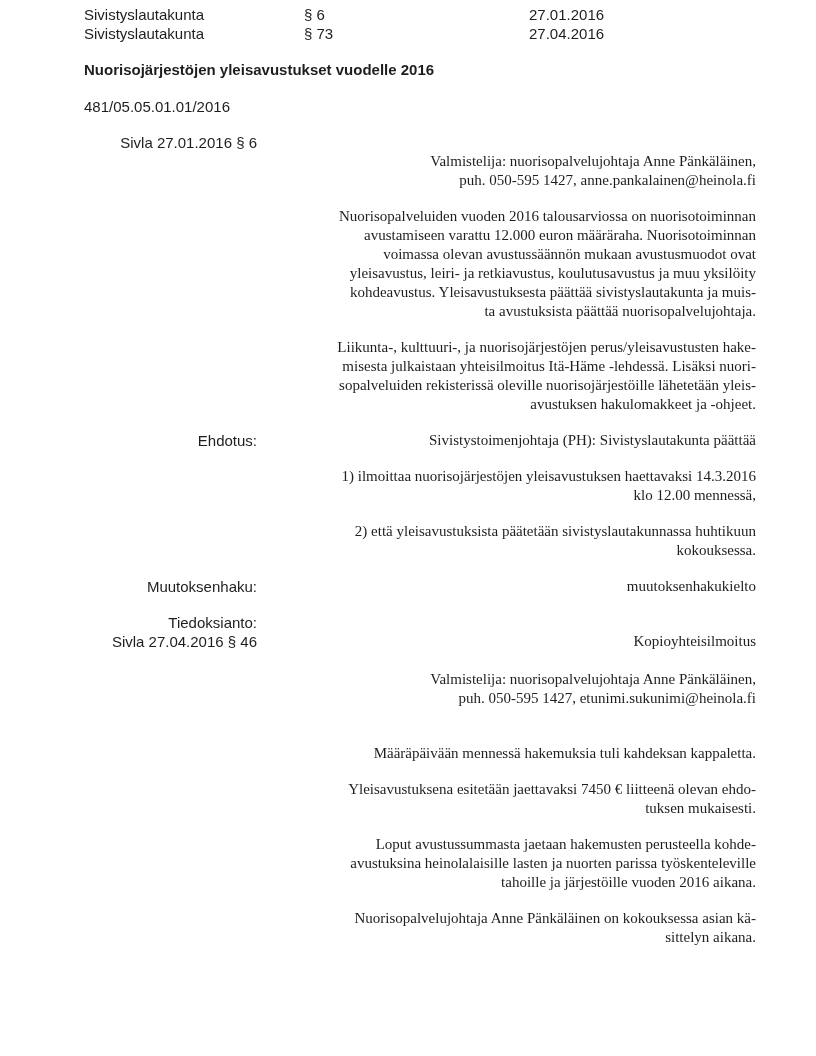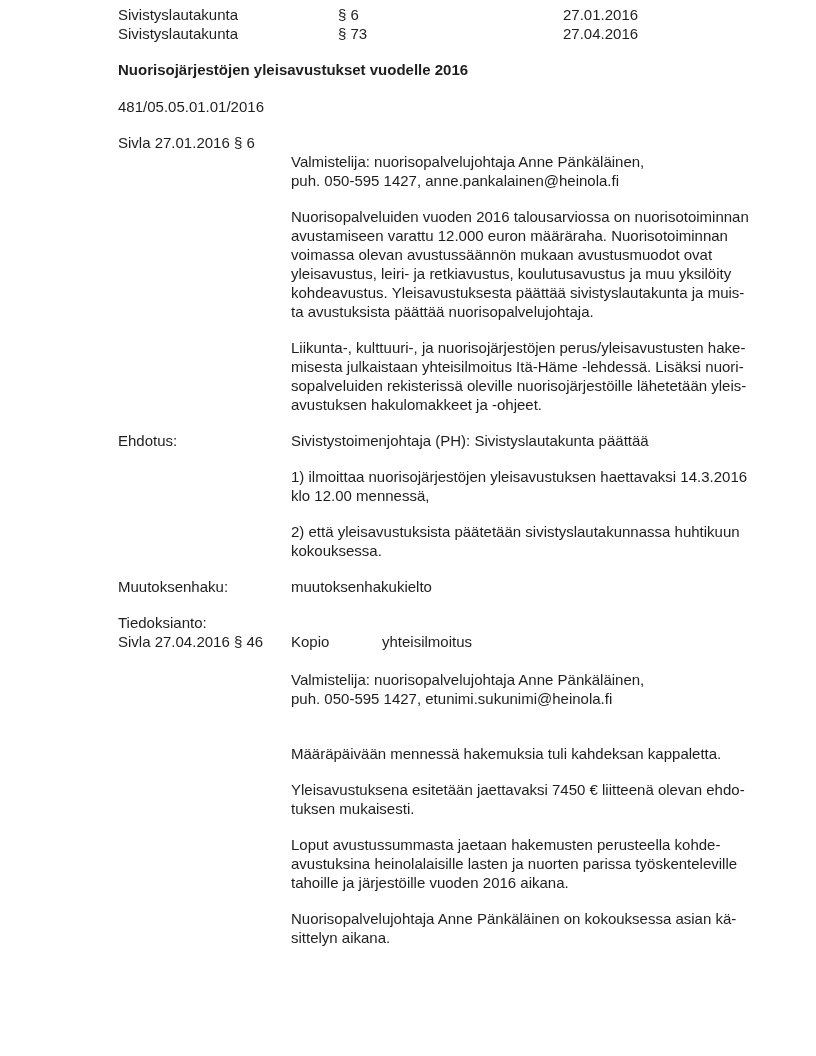--- a/index.html
+++ b/index.html
@@ -2,21 +2,21 @@
 <html><head>
 <meta charset="utf-8">
 <style>
   html, body { margin: 0; padding: 0; background: #ffffff; }
   .page {
     position: relative;
     width: 816px;
     height: 1056px;
     box-sizing: border-box;
     background: #ffffff;
-    padding: 5px 60px 0 118px;
+    padding: 5px 60px 0 84px;
     font-family: "Liberation Sans", sans-serif;
     font-size: 15px;
     line-height: 19px;
     color: #1e1e1e;
     overflow: hidden;
   }
   .hrow {
     display: grid;
     grid-template-columns: 220px 225px 1fr;
   }
@@ -25,25 +25,26 @@
     font-weight: bold;
     margin: 17px 0 18px 0;
     line-height: 19px;
   }
   .case-number { margin-top: 17px; }
   .section {
     display: grid;
     grid-template-columns: 173px 1fr;
     align-items: start;
     margin-top: 17px;
+    text-align: right;
   }
   .label-col { }
   .content-col { max-width: 505px; }
   .offset-one-line { padding-top: 19px; }
-  .para { margin: 0; white-space: pre-line; }
+  .para { margin: 0; white-space: pre-line; font-family: Liberation Serif, serif; }
   .para + .para { margin-top: 17px; }
   .kopio-word { display: inline-block; width: 91px; }
   .uline { text-decoration: underline; }
 </style>
 </head>
 <body>
 
 <div class="page">
 
   <div>

